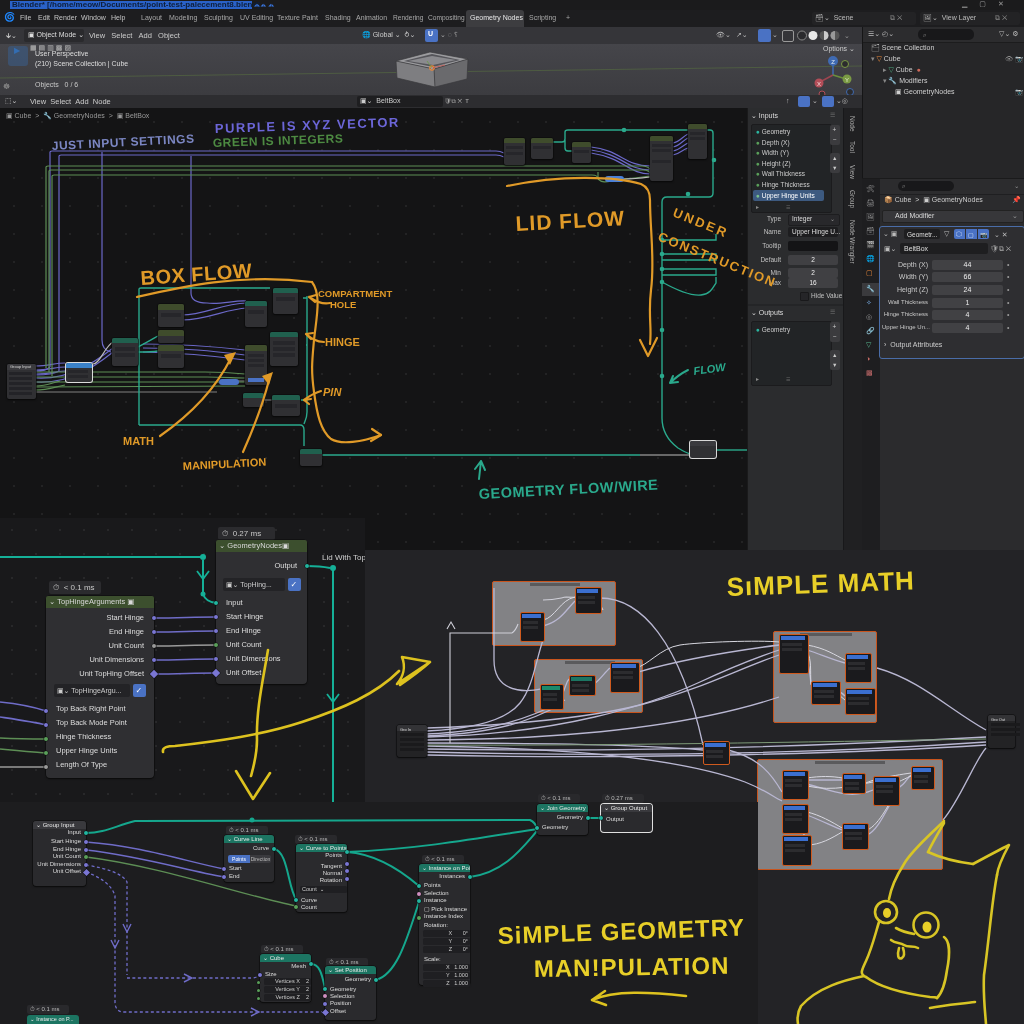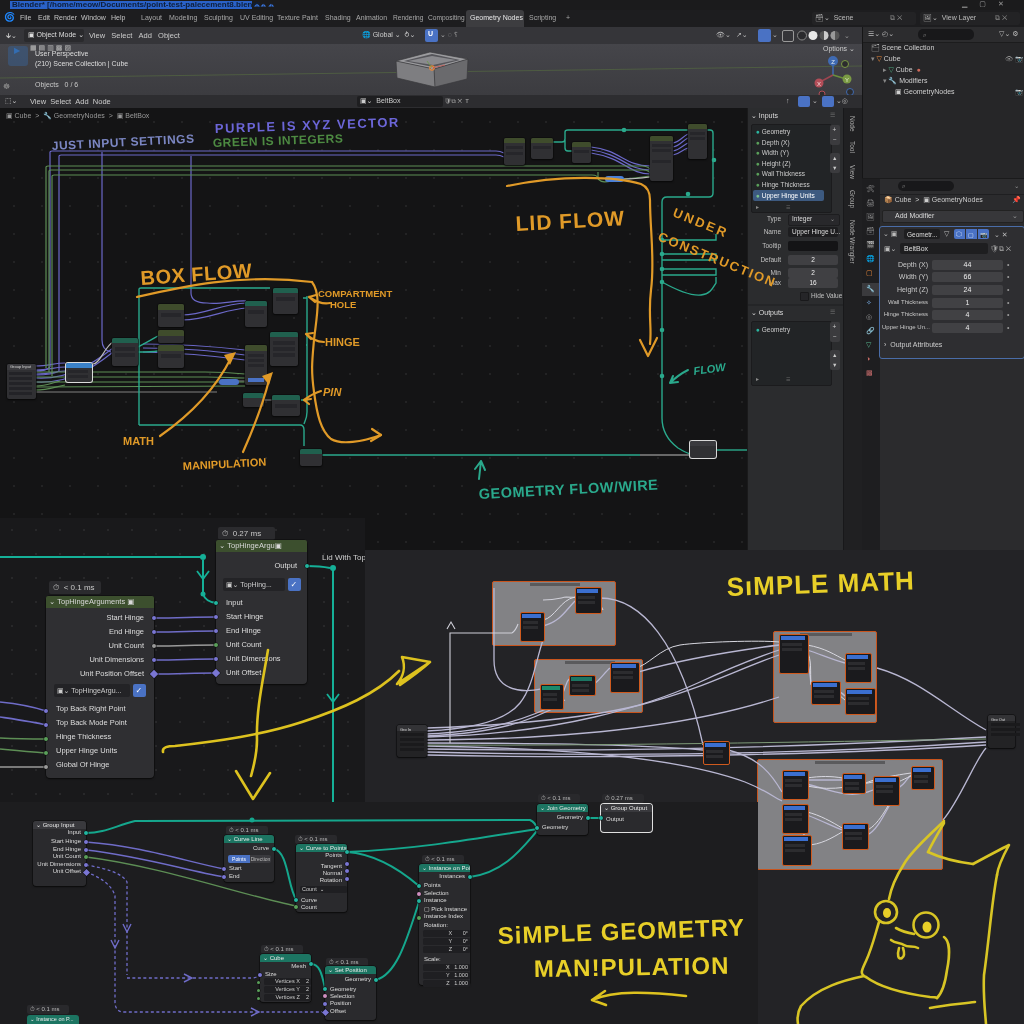--- a/index.html
+++ b/index.html
@@ -510,21 +510,21 @@
 </svg>
 <div id="nodesB">
 
   <div class="ab" style="left:218px;top:527px;width:57px;height:13px;background:#2b2b2e;border-radius:2px;"></div>
   <div class="txt" style="left:222px;top:529px;font-size:8px;color:#c8c8c8;">⏱&nbsp;&nbsp;0.27 ms</div>
   <div class="ab" style="left:49px;top:581px;width:52px;height:13px;background:#2b2b2e;border-radius:2px;"></div>
   <div class="txt" style="left:53px;top:583px;font-size:8px;color:#c8c8c8;">⏱&nbsp;&nbsp;&lt; 0.1 ms</div>
   <div class="txt" style="left:322px;top:553px;font-size:8px;color:#d0d0d0;">Lid With Top</div>
 
   <div class="node" style="left:216px;top:540px;width:91px;height:144px;background:#2f2f32;border-radius:4px;">
-    <div class="nh" style="background:#3c4f2e;height:12px;line-height:12px;font-size:7.5px;">⌄ TopHingeArgu▣</div>
+    <div class="nh" style="background:#3c4f2e;height:12px;line-height:12px;font-size:7.5px;">⌄ GeometryNodes▣</div>
     <div class="txt" style="right:10px;top:21px;font-size:7.5px;color:#ddd;">Output</div>
     <div class="ab" style="left:7px;top:38px;width:62px;height:13px;background:#232326;border-radius:2px;"></div>
     <div class="txt" style="left:10px;top:41px;font-size:7px;color:#ccc;">▣⌄ TopHing...</div>
     <div class="ab" style="left:72px;top:38px;width:13px;height:13px;background:#4a72c4;border-radius:2px;"></div>
     <div class="txt" style="left:74.5px;top:40px;font-size:8px;color:#fff;">✓</div>
     <div class="txt" style="left:10px;top:58px;font-size:7.5px;color:#ddd;">Input</div>
     <div class="txt" style="left:10px;top:72px;font-size:7.5px;color:#ddd;">Start Hinge</div>
     <div class="txt" style="left:10px;top:86px;font-size:7.5px;color:#ddd;">End Hinge</div>
     <div class="txt" style="left:10px;top:100px;font-size:7.5px;color:#ddd;">Unit Count</div>
     <div class="txt" style="left:10px;top:114px;font-size:7.5px;color:#ddd;">Unit Dimensions</div>
@@ -538,30 +538,30 @@
   <div class="sd" style="left:214px;top:643px;background:#5aa05a;"></div>
   <div class="sd" style="left:214px;top:657px;background:#7a76d4;"></div>
   <div class="ab" style="left:213px;top:670px;width:6px;height:6px;background:#7a76d4;transform:rotate(45deg);box-shadow:0 0 0 0.5px #111;"></div>
 
   <div class="node" style="left:46px;top:596px;width:108px;height:182px;background:#2f2f32;border-radius:4px;">
     <div class="nh" style="background:#3c4f2e;height:12px;line-height:12px;font-size:7.5px;">⌄ TopHingeArguments ▣</div>
     <div class="txt" style="right:10px;top:17px;font-size:7.5px;color:#ddd;">Start Hinge</div>
     <div class="txt" style="right:10px;top:31px;font-size:7.5px;color:#ddd;">End Hinge</div>
     <div class="txt" style="right:10px;top:45px;font-size:7.5px;color:#ddd;">Unit Count</div>
     <div class="txt" style="right:10px;top:59px;font-size:7.5px;color:#ddd;">Unit Dimensions</div>
-    <div class="txt" style="right:10px;top:73px;font-size:7.5px;color:#ddd;">Unit Position Offset</div>
+    <div class="txt" style="right:10px;top:73px;font-size:7.5px;color:#ddd;">Unit TopHing Offset</div>
     <div class="ab" style="left:8px;top:88px;width:76px;height:13px;background:#232326;border-radius:2px;"></div>
     <div class="txt" style="left:11px;top:91px;font-size:7px;color:#ccc;">▣⌄ TopHingeArgu...</div>
     <div class="ab" style="left:87px;top:88px;width:13px;height:13px;background:#4a72c4;border-radius:2px;"></div>
     <div class="txt" style="left:89.5px;top:90px;font-size:8px;color:#fff;">✓</div>
     <div class="txt" style="left:10px;top:108px;font-size:7.5px;color:#ddd;">Top Back Right Point</div>
     <div class="txt" style="left:10px;top:122px;font-size:7.5px;color:#ddd;">Top Back Mode Point</div>
     <div class="txt" style="left:10px;top:136px;font-size:7.5px;color:#ddd;">Hinge Thickness</div>
     <div class="txt" style="left:10px;top:150px;font-size:7.5px;color:#ddd;">Upper Hinge Units</div>
-    <div class="txt" style="left:10px;top:164px;font-size:7.5px;color:#ddd;">Global Of Hinge</div>
+    <div class="txt" style="left:10px;top:164px;font-size:7.5px;color:#ddd;">Length Of Type</div>
   </div>
 
   <div class="sd" style="left:152px;top:616px;background:#7a76d4;"></div>
   <div class="sd" style="left:152px;top:630px;background:#7a76d4;"></div>
   <div class="sd" style="left:152px;top:644px;background:#9a9a9a;"></div>
   <div class="sd" style="left:152px;top:658px;background:#7a76d4;"></div>
   <div class="ab" style="left:151px;top:671px;width:6px;height:6px;background:#7a76d4;transform:rotate(45deg);box-shadow:0 0 0 0.5px #111;"></div>
   <div class="sd" style="left:44px;top:709px;background:#7a76d4;"></div>
   <div class="sd" style="left:44px;top:723px;background:#7a76d4;"></div>
   <div class="sd" style="left:44px;top:737px;background:#5aa05a;"></div>

